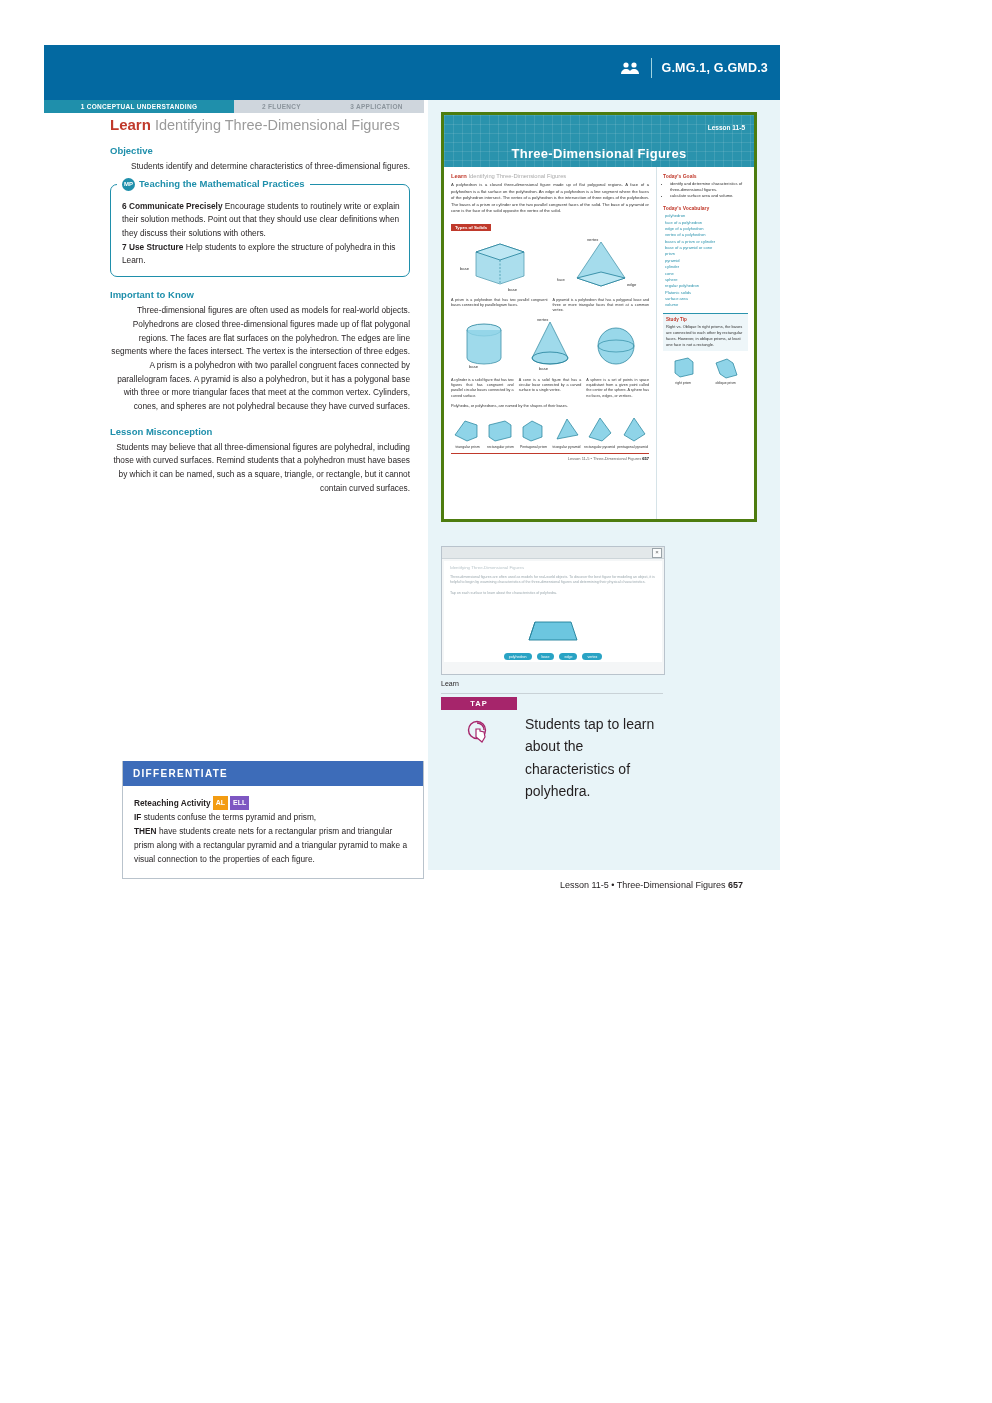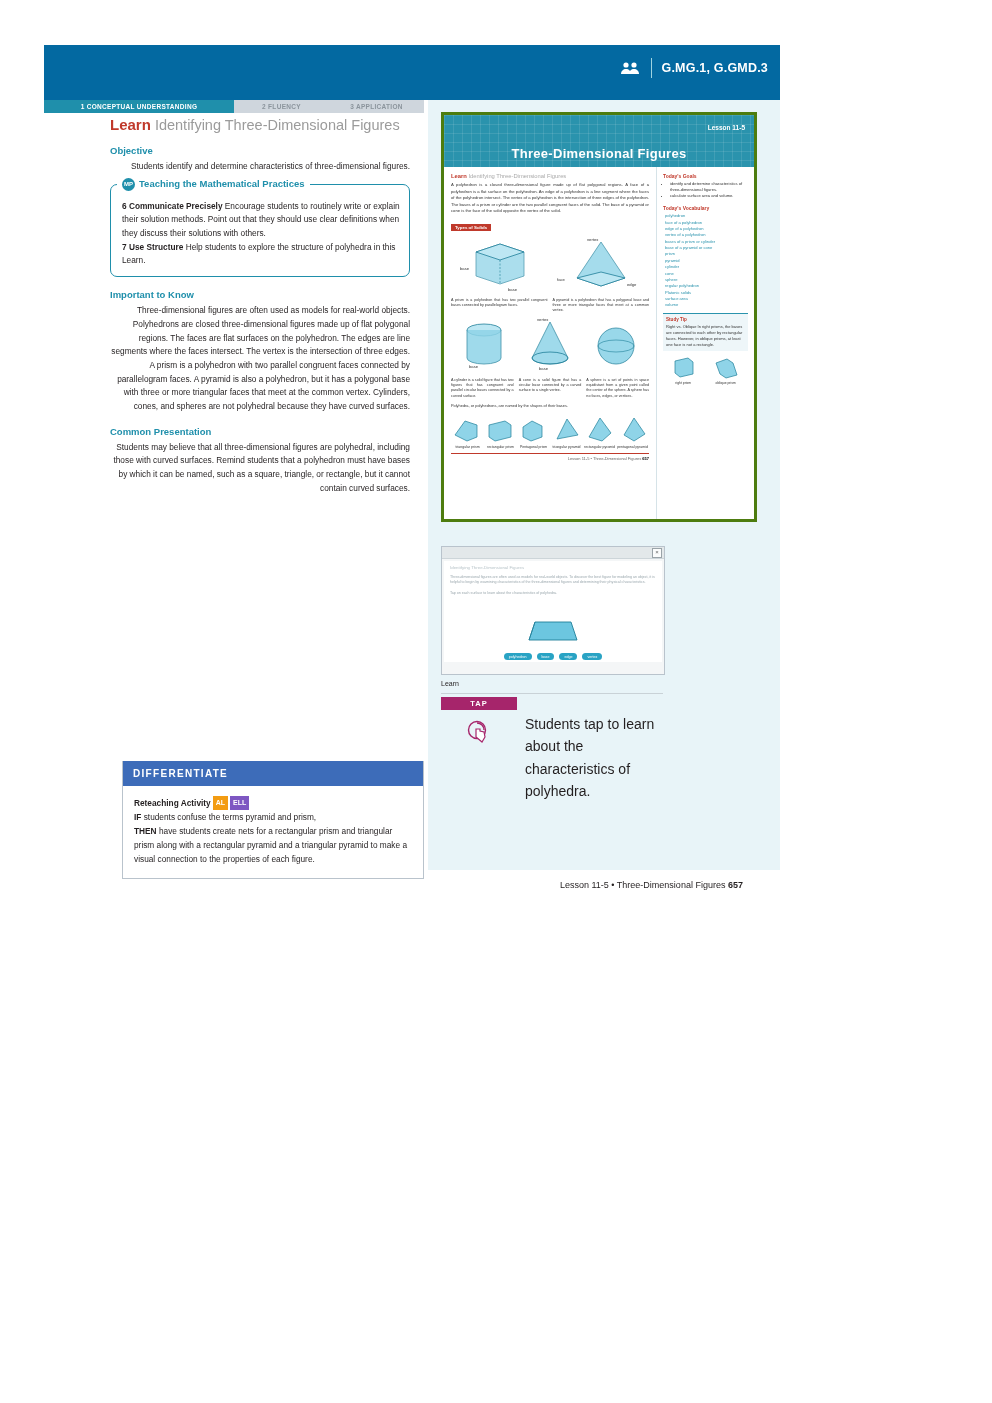--- a/index.html
+++ b/index.html
@@ -532,21 +532,21 @@
       <div class="mp-body">
         <b>6 Communicate Precisely</b><span> Encourage students to routinely write or explain their solution methods. Point out that they should use clear definitions when they discuss their solutions with others.</span>
         <br>
         <b>7 Use Structure</b><span> Help students to explore the structure of polyhedra in this Learn.</span>
       </div>
     </div>
 
     <div class="sec-title">Important to Know</div>
     <div class="body-text">Three-dimensional figures are often used as models for real-world objects. Polyhedrons are closed three-dimensional figures made up of flat polygonal regions. The faces are flat surfaces on the polyhedron. The edges are line segments where the faces intersect. The vertex is the intersection of three edges. A prism is a polyhedron with two parallel congruent faces connected by parallelogram faces. A pyramid is also a polyhedron, but it has a polygonal base with three or more triangular faces that meet at the common vertex. Cylinders, cones, and spheres are not polyhedral because they have curved surfaces.</div>
 
-    <div class="sec-title">Common Presentation</div>
+    <div class="sec-title">Lesson Misconception</div>
     <div class="body-text">Students may believe that all three-dimensional figures are polyhedral, including those with curved surfaces. Remind students that a polyhedron must have bases by which it can be named, such as a square, triangle, or rectangle, but it cannot contain curved surfaces.</div>
   </div>
 
   <div class="diff-box">
     <div class="diff-head">DIFFERENTIATE</div>
     <div class="diff-body">
       <b>Reteaching Activity</b><span class="tagpill tag-al">AL</span><span class="tagpill tag-ell">ELL</span>
       <br>
       <b>IF</b><span> students confuse the terms pyramid and prism,</span>
       <br>

